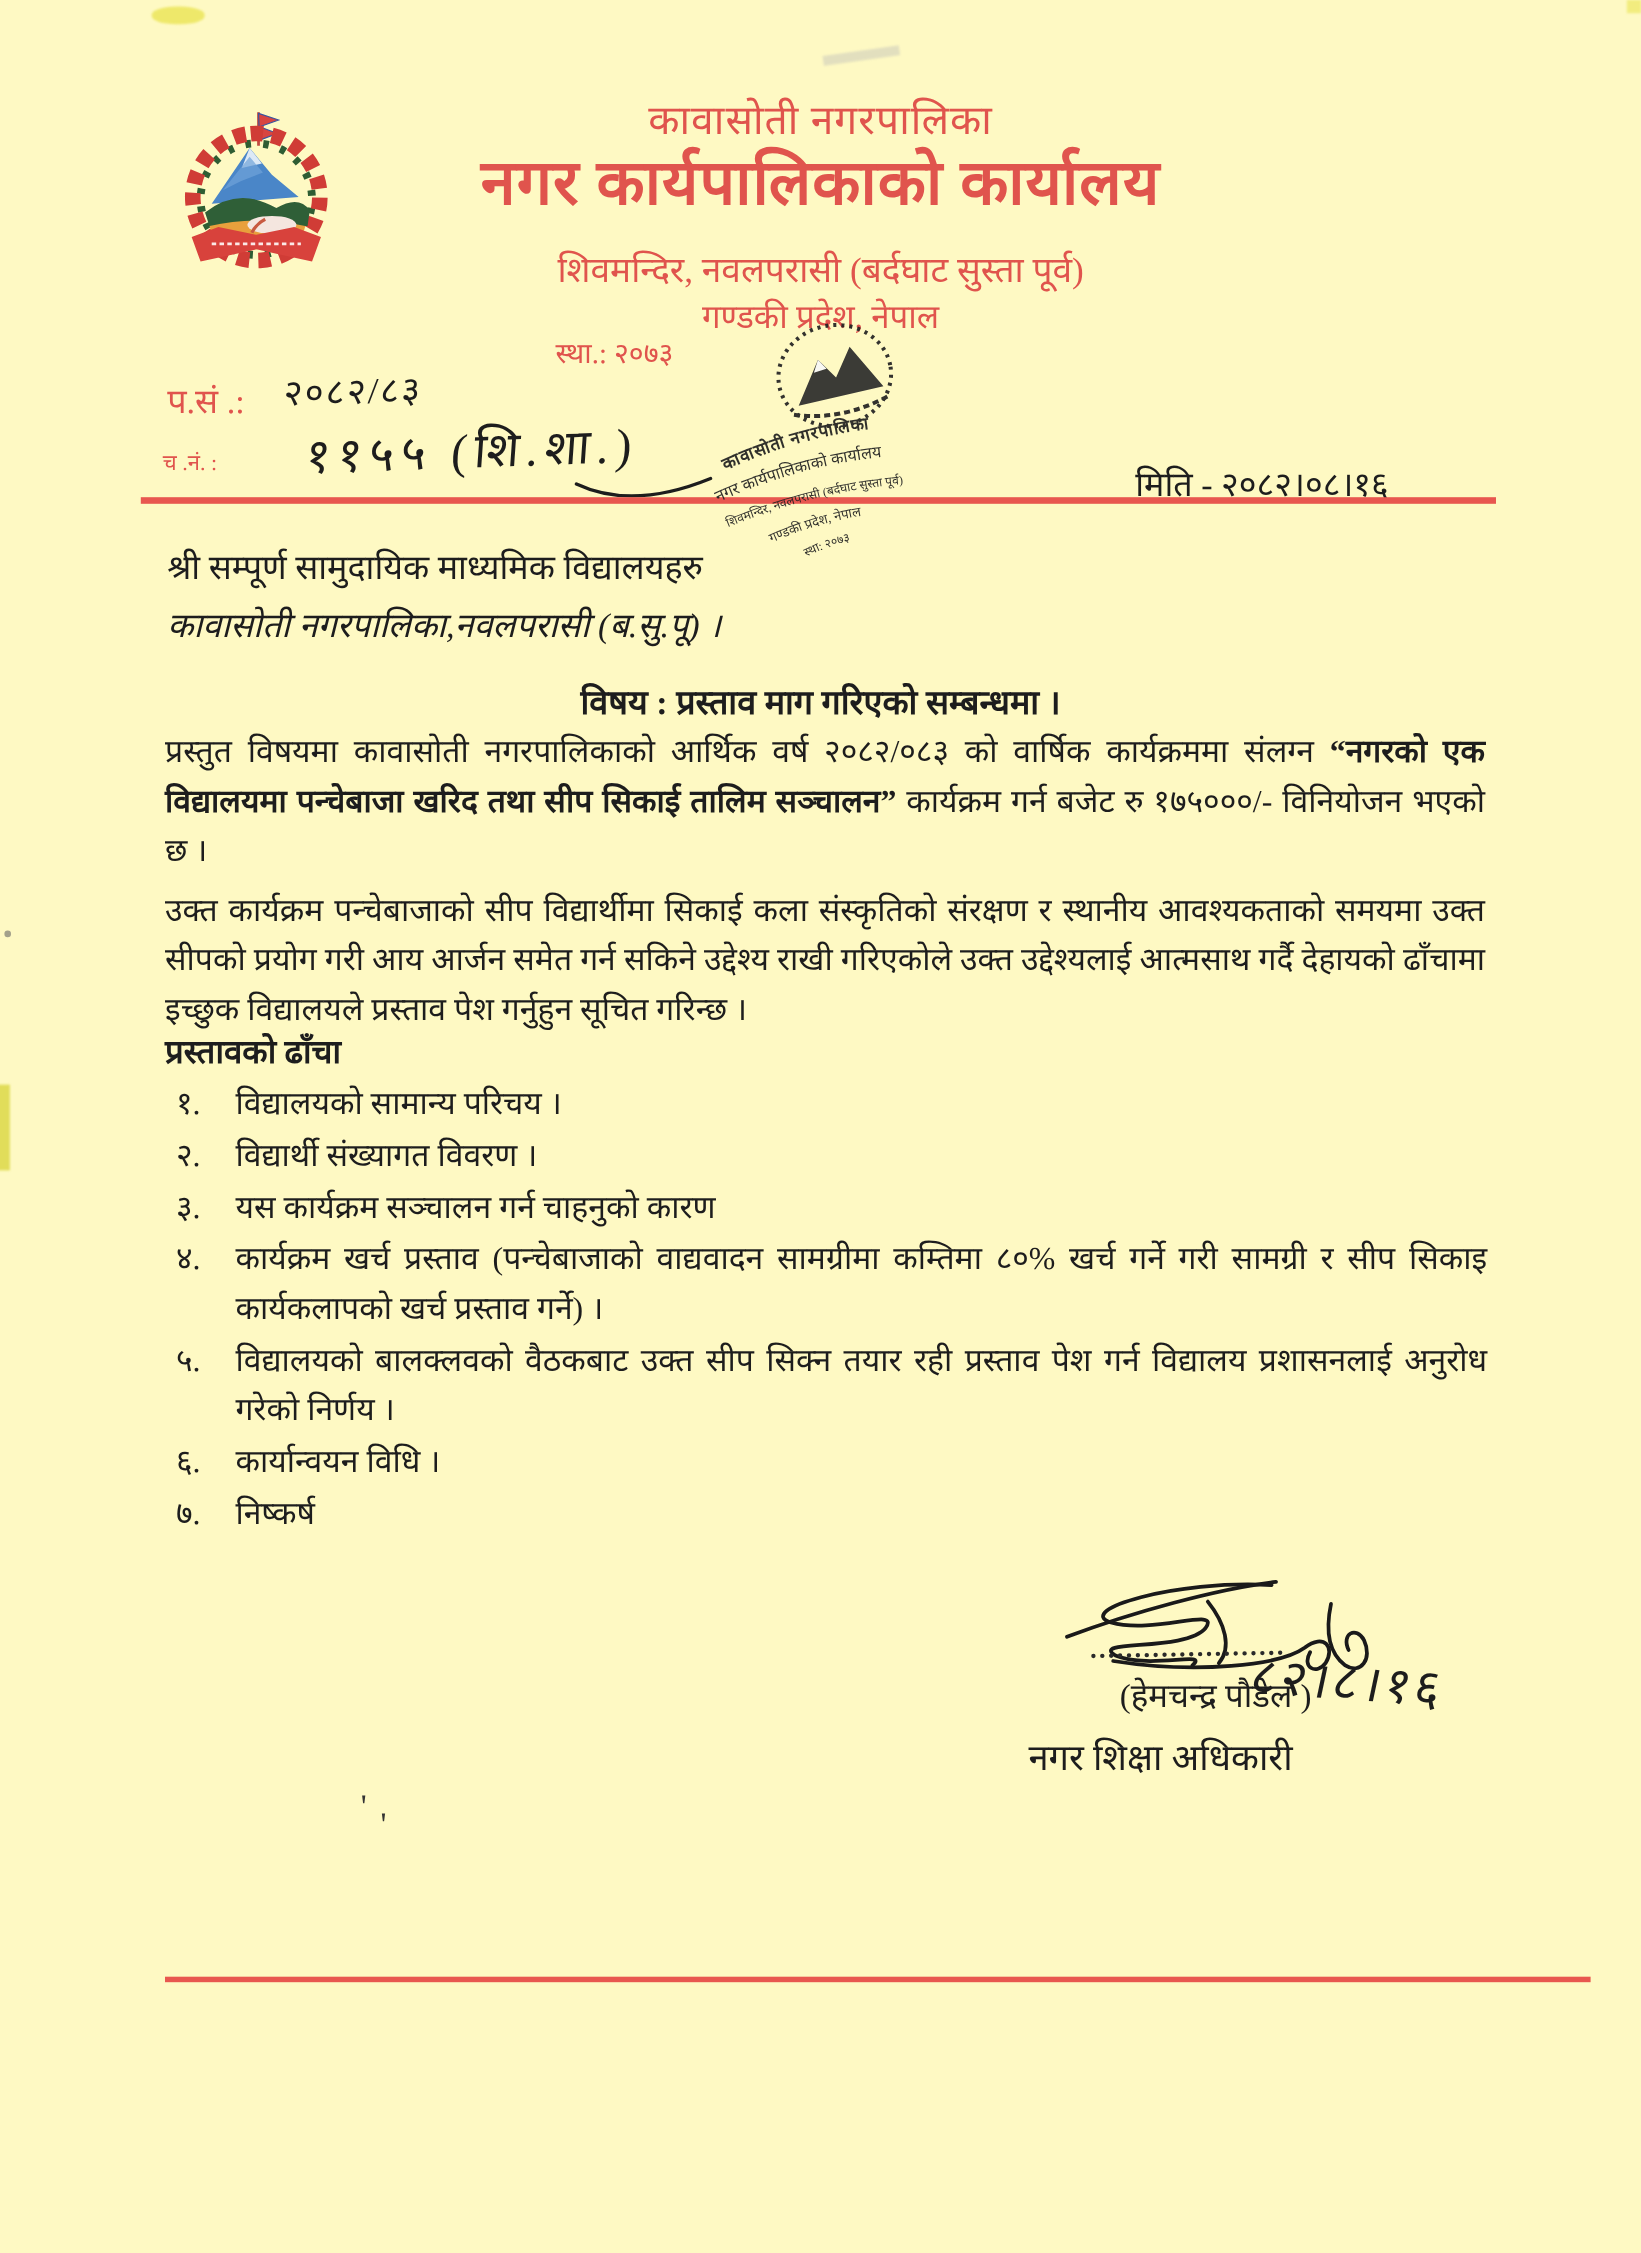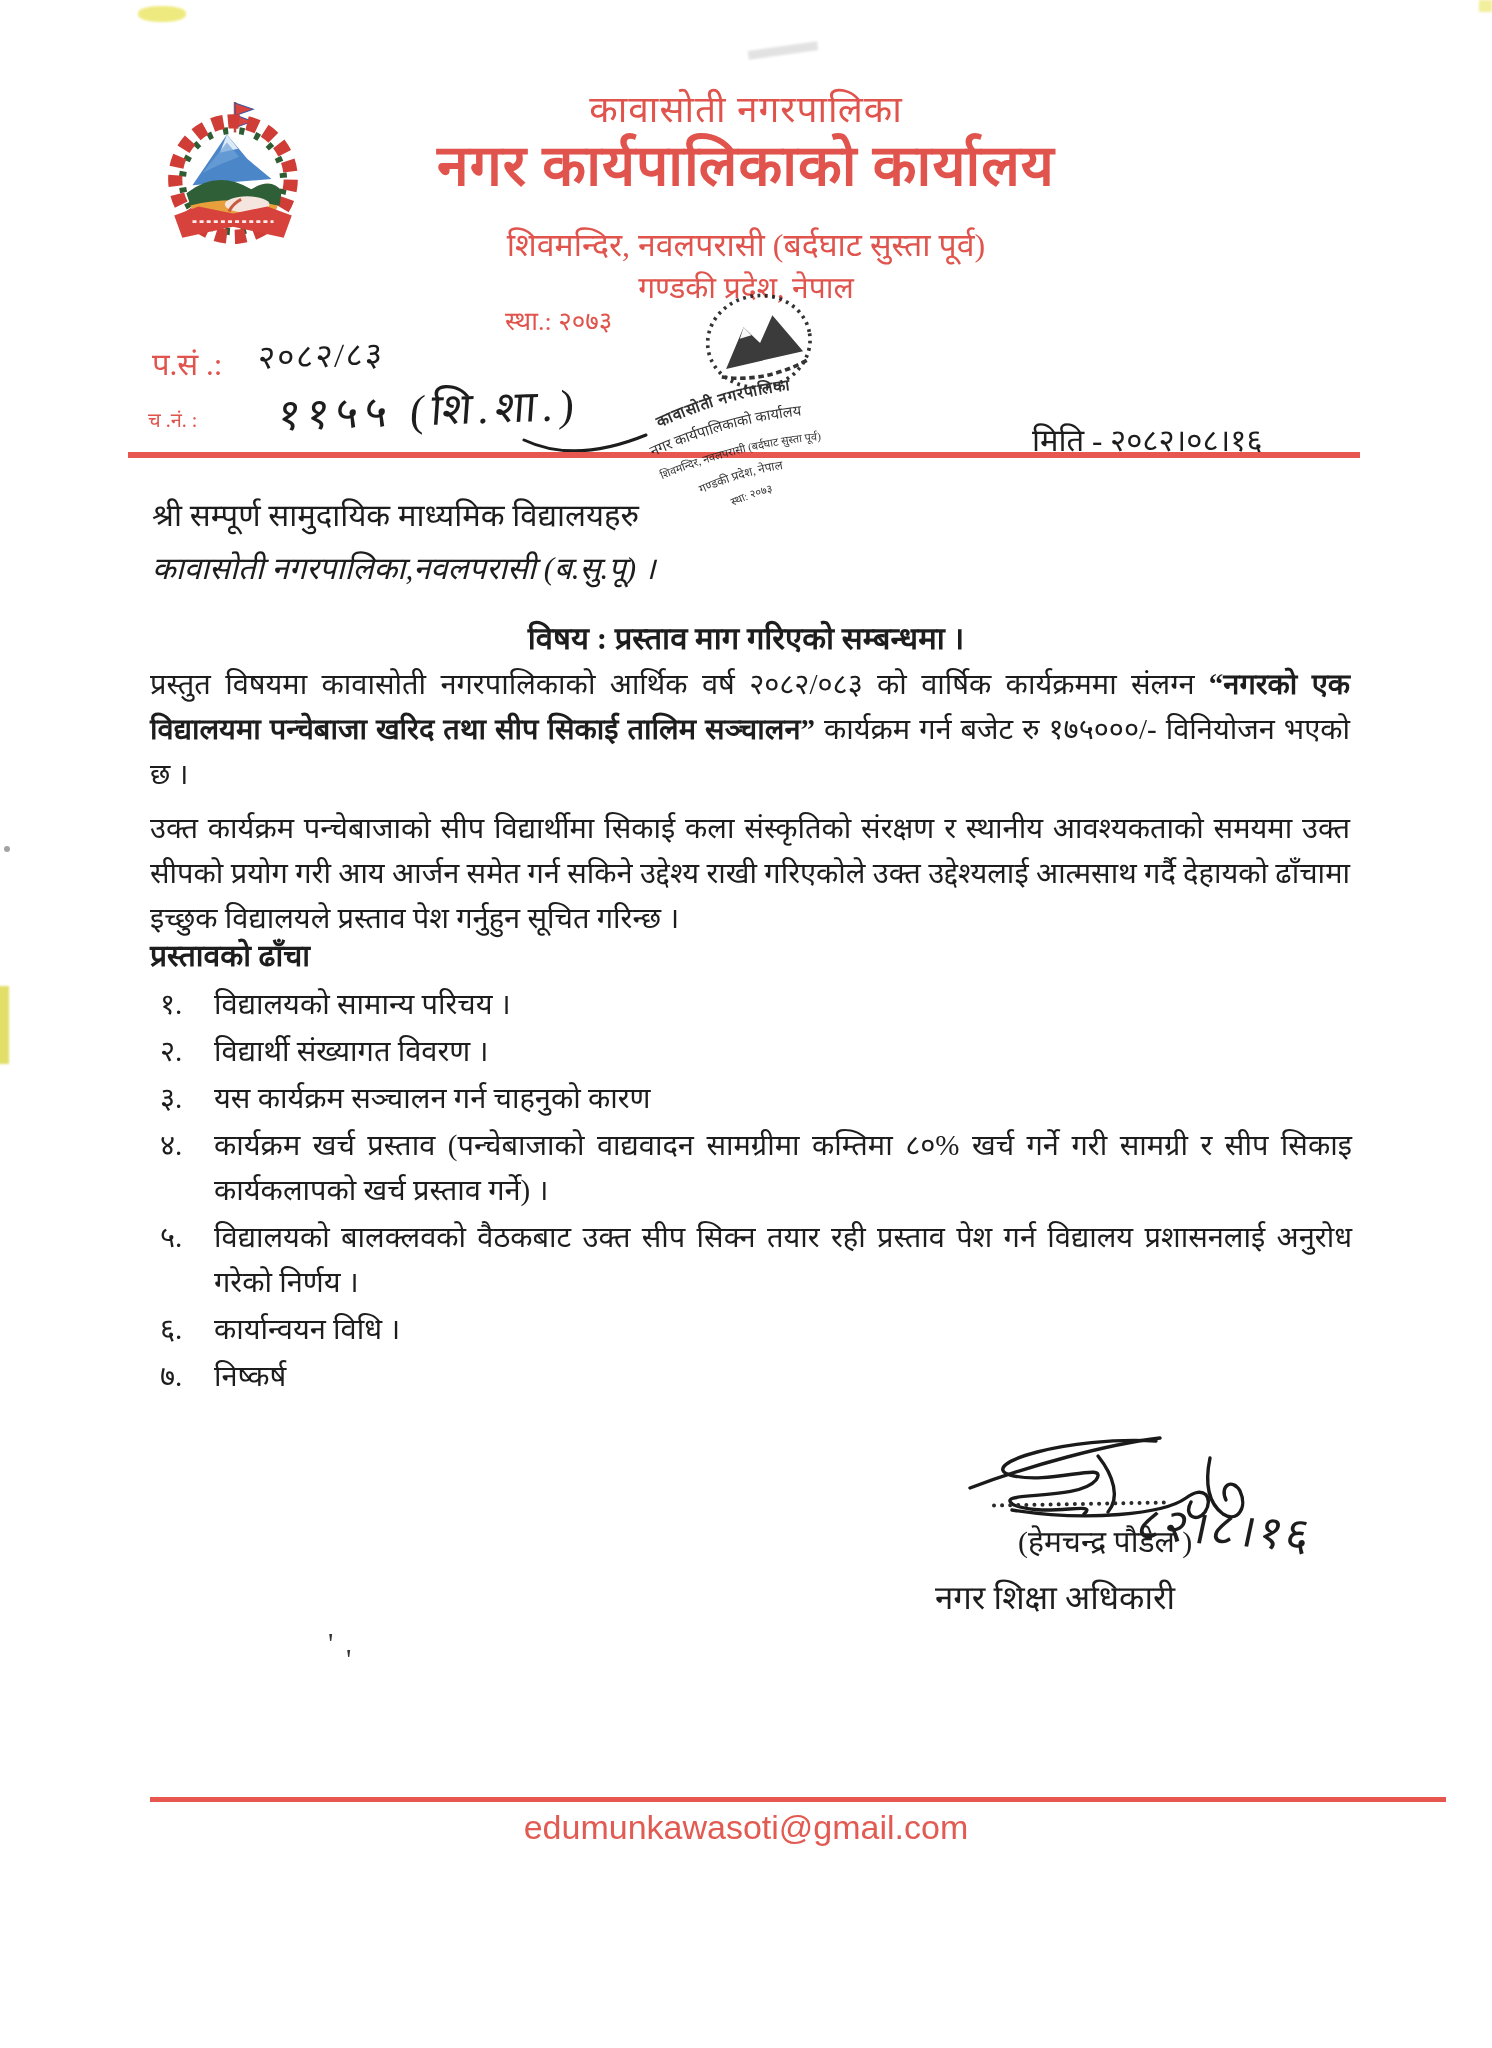--- a/index.html
+++ b/index.html
@@ -1,18 +1,18 @@
 <!DOCTYPE html>
 <html><head>
 <meta charset="utf-8">
 <style>
   html,body{margin:0;padding:0;background:#888;}
   .page{
     position:relative; width:1492px; height:2048px; margin:0 auto;
-    background:#ffffff; overflow:hidden;
+    background:#fef9c3; overflow:hidden;
     font-family:"Liberation Serif","DejaVu Serif",serif;
     color:#1d1d1d;
   }
   .abs{position:absolute;}
   .red{color:#e0544d;}
   .ctr{left:0;right:0;text-align:center;}
   
   .hd1{top:82px;font-size:37px;letter-spacing:1px;}
   .hd2{top:124px;font-size:57px;font-weight:bold;letter-spacing:1px;}
   .hd3{top:222px;font-size:32px;}
@@ -177,21 +177,20 @@
       <path d="M64,82 C140,94 216,86 238,70 C256,56 266,70 257,84 C249,95 235,88 243,74"></path>
       <path d="M262,30 C257,54 259,74 275,86 C289,95 300,80 292,63 C285,50 271,57 278,72"></path>
     </g>
   </svg>
   <div class="abs sig-dots"></div>
   <div class="abs sig-name">(हेमचन्द्र पौडेल )</div>
   <div class="abs sig-date">८२।८।१६</div>
   <div class="abs sig-title">नगर शिक्षा अधिकारी</div>
 
   <div class="abs foot-rule"></div>
-  <div class="abs ctr email">edumunkawasoti@gmail.com</div>
 
   <div class="abs art-top-yellow"></div>
   <div class="abs art-tr-yellow"></div>
   <div class="abs art-left-yellow"></div>
   <div class="abs art-smudge"></div>
   <div class="abs art-dot"></div>
   <div class="abs tick tick1">'</div>
   <div class="abs tick tick2">'</div>
 
 </div>

